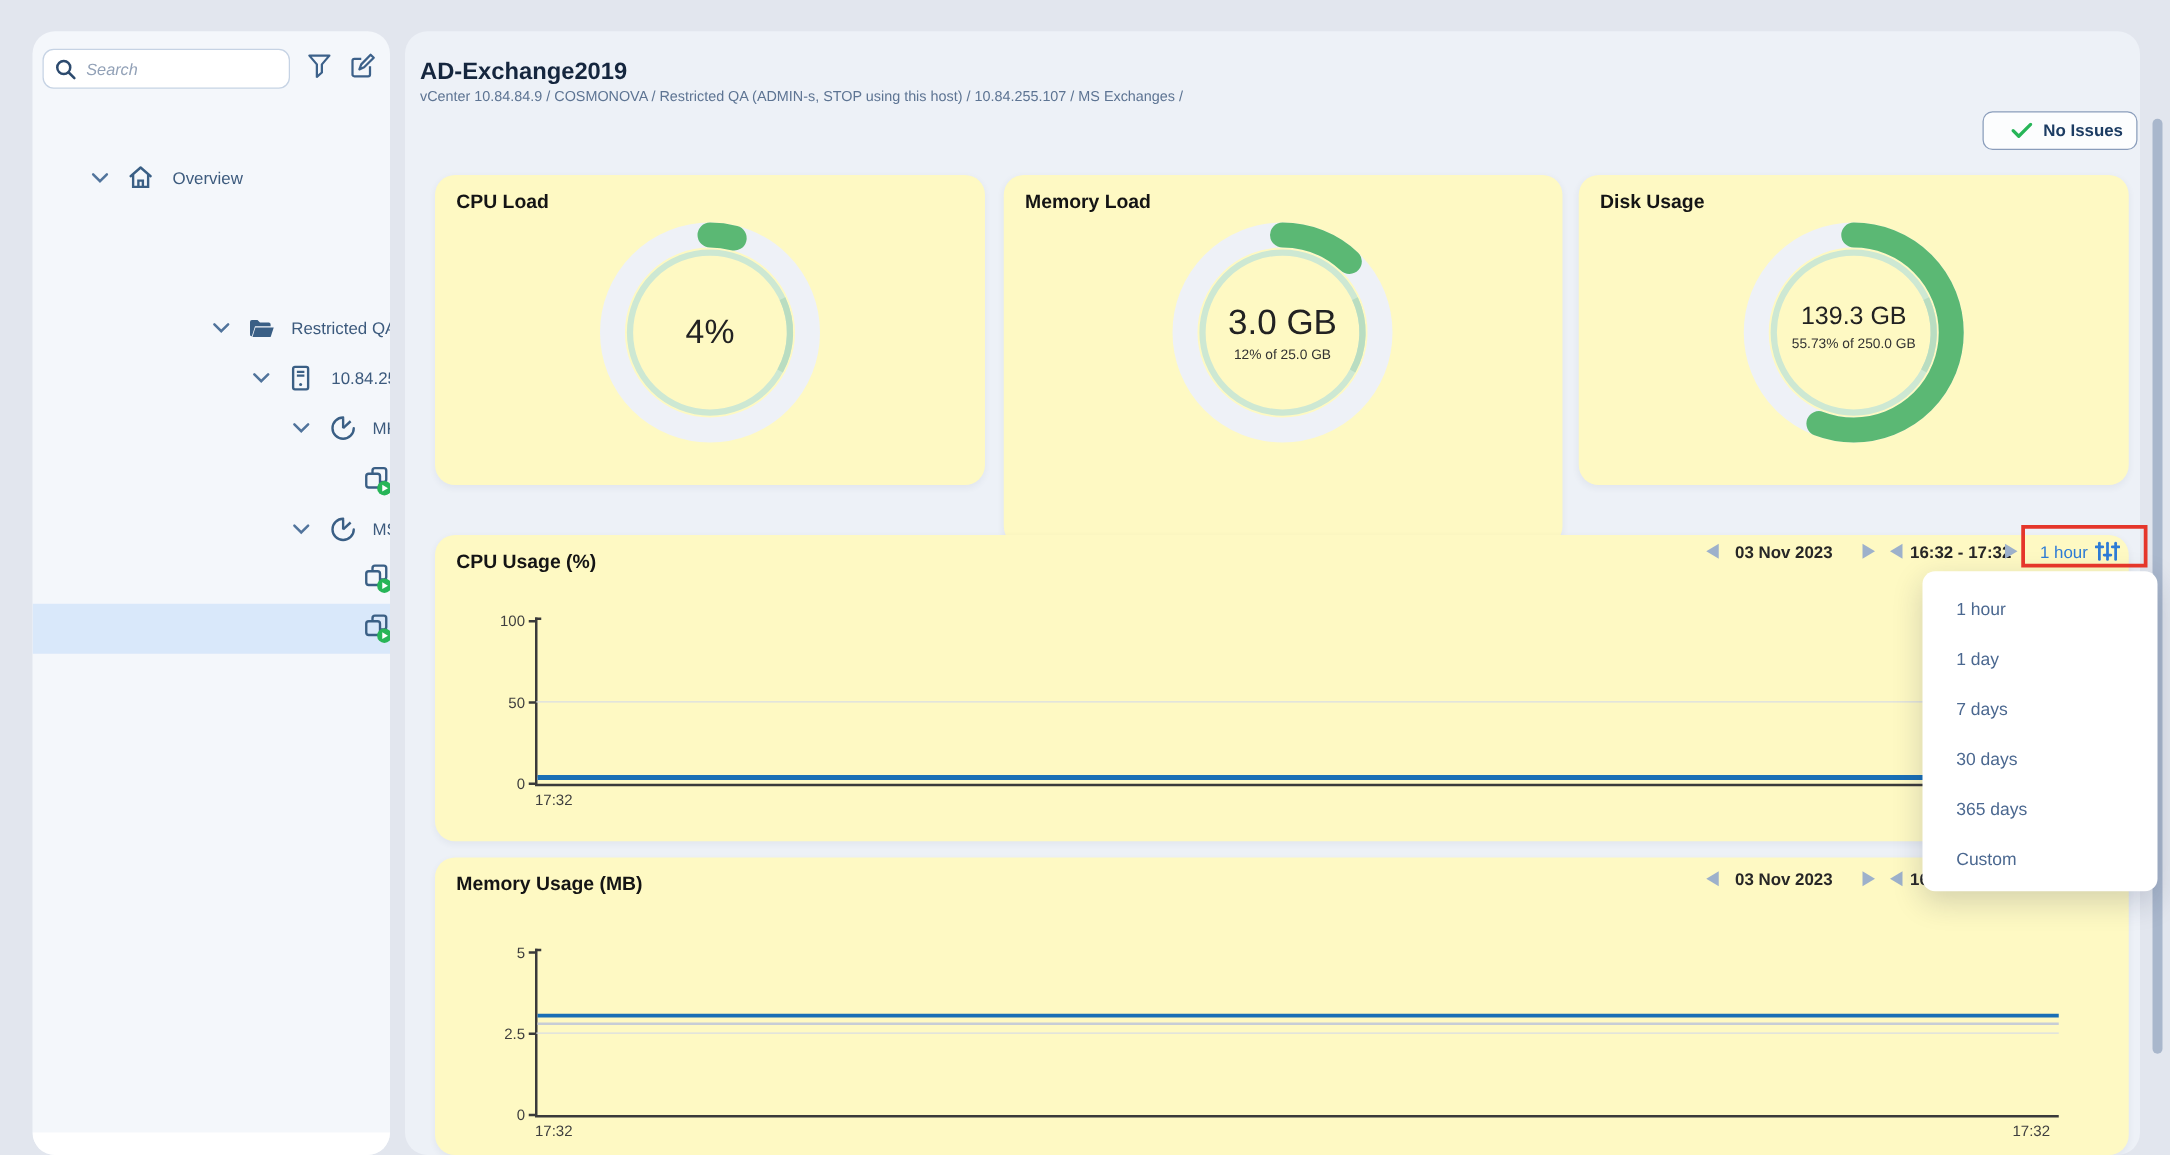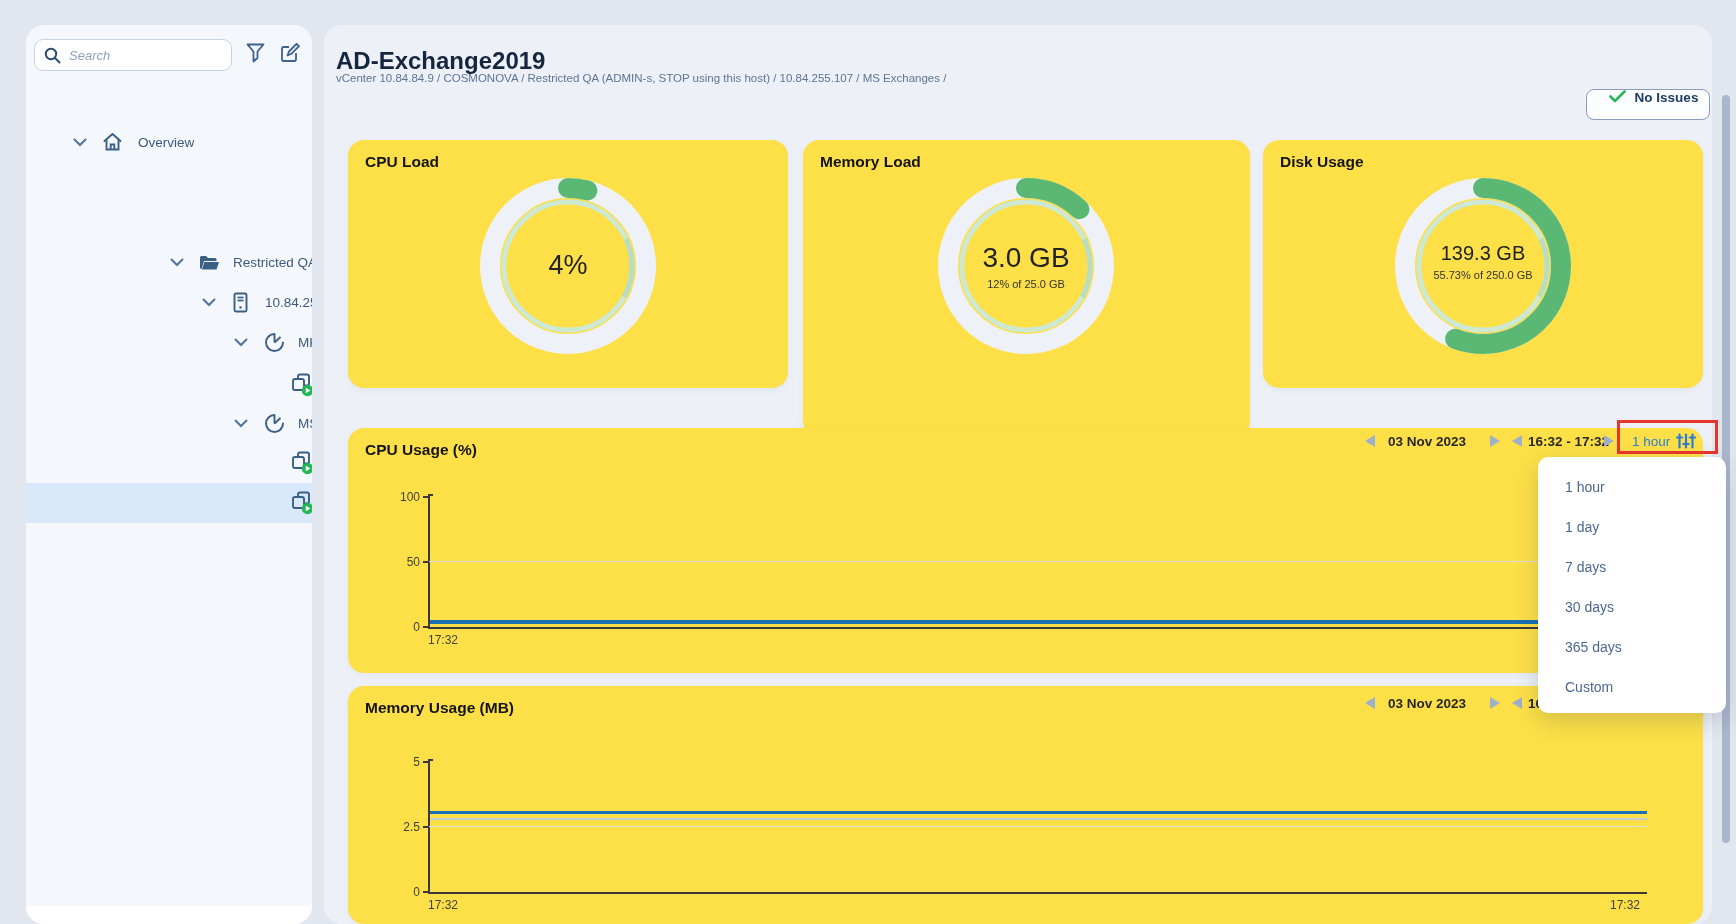--- a/index.html
+++ b/index.html
@@ -16,26 +16,26 @@
   .tree-row { position:absolute; left:0; width:286px; height:40px; display:flex; align-items:center; --rowbg:#f4f7fb; }
   .tree-row.selected { background:#d9e8fa; --rowbg:#d9e8fa; }
   .tree-label { font-size:13.5px; color:#3c5a7d; white-space:nowrap; position:absolute; }
   .chev { position:absolute; }
   .ticon { position:absolute; }
   #hscroll-track { position:absolute; left:0px; top:881px; width:286px; height:18px; background:#ffffff; }
 
   
   #main { left:324px; top:25px; width:1388px; height:899px; background:#edf1f7; border-radius:18px; }
   #breadcrumb { left:336px; top:32px; font-size:11.5px; color:#5d7493;margin-top:40px; }
-  #page-title { left:336px; top:47px; font-size:24px; font-weight:bold; color:#15263e; }
-  #status-badge { left:1586px; top:89px; width:124px; height:31px; background:#fcfdfe; border:1.5px solid #8a9dbb; border-radius:8px; display:flex; align-items:flex-start; justify-content:center; gap:9px;padding-left:11px; }
+  #page-title { left:336px; top:47px; font-size:19px; font-weight:bold; color:#15263e; }
+  #status-badge { left:1586px; top:89px; width:124px; height:31px; background:#fcfdfe; border:1.5px solid #8a9dbb; border-radius:8px; display:flex; align-items:center; justify-content:center; gap:9px;padding-left:11px; }
   #status-badge span { font-size:13.5px; font-weight:bold; color:#1c3c63; }
   #vscroll { left:1722px; top:95px; width:8px; height:748px; background:#a9b7cc; border-radius:4px; }
 
-  .card { position:absolute; background:#fde047; border-radius:16px; box-shadow:0 2px 6px rgba(30,45,80,0.06); }
+  .card { position:absolute; background:#fef9c3; border-radius:16px; box-shadow:0 2px 6px rgba(30,45,80,0.06); }
   .card-title { position:absolute; left:17px; top:13px; font-size:15.5px; font-weight:bold; color:#141414; }
 
   
   .gauge-center { position:absolute; text-align:center; width:240px; }
   .gauge-value { font-size:27px; color:#222; }
   .gauge-sub { font-size:11px; color:#333; margin-top:4px; }
 
   
   .nav-arrow { width:0; height:0; border-top:6.5px solid transparent; border-bottom:6.5px solid transparent; position:absolute; }
   .nav-left  { border-right:10px solid #9db1cb; }

